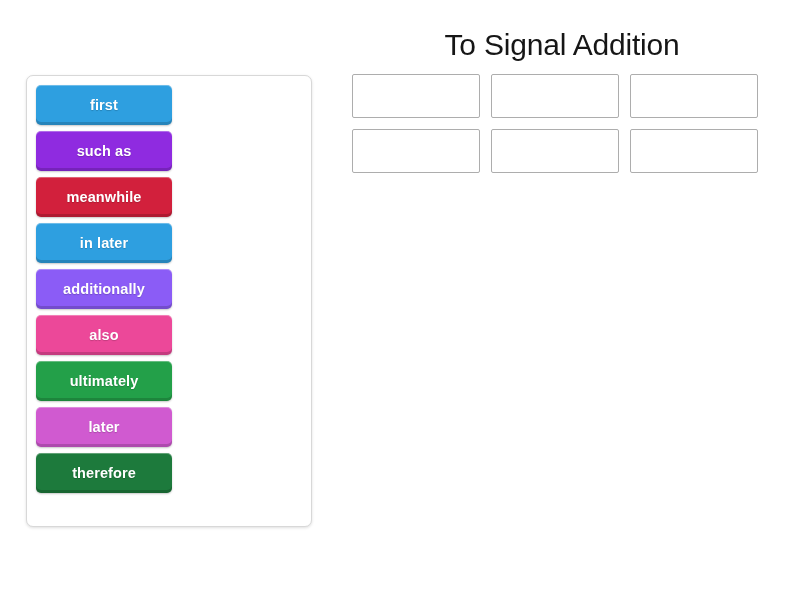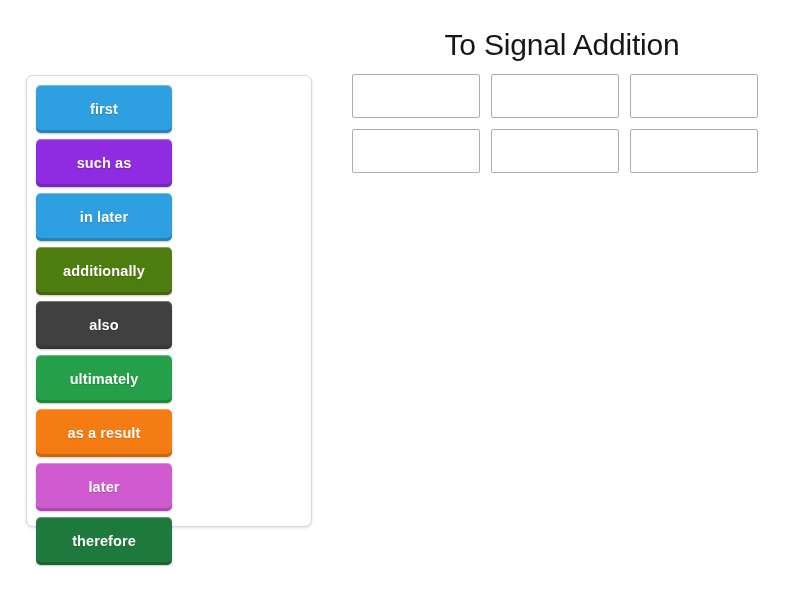--- a/index.html
+++ b/index.html
@@ -33,21 +33,21 @@
     border-radius: 7px;
     box-shadow: 0 1px 3px rgba(0,0,0,0.13);
     padding: 6px 6px;
     display: flex;
     flex-wrap: wrap;
     align-content: flex-start;
   }
 
   .tile {
     width: 136px;
-    height: 48px;
+    height: 40px;
     margin: 3px 3px;
     border-radius: 5px;
     display: flex;
     align-items: center;
     justify-content: center;
     text-align: center;
     color: #ffffff;
     font-size: 14.5px;
     font-weight: 600;
     line-height: 1.12;
@@ -98,25 +98,25 @@
   }
 </style>
 </head>
 <body>
 
 <div id="app">
 
   <div class="tile-tray" id="tile-tray">
       <div class="tile" style="background: rgb(46, 159, 224);">first</div>
       <div class="tile" style="background: rgb(143, 43, 224); text-align: right;">such as</div>
+      <div class="tile" style="background: rgb(210, 32, 60);">meanwhile</div>
       <div class="tile" style="background: rgb(46, 159, 224);">in later</div>
-      <div class="tile" style="background: #4d7c0f;">additionally</div>
-      <div class="tile" style="background: #404040; text-align: right;">also</div>
+      <div class="tile" style="background: #8b5cf6;">additionally</div>
+      <div class="tile" style="background: #ec4899; text-align: right;">also</div>
       <div class="tile" style="background: rgb(35, 160, 73); text-align: right;">ultimately</div>
-      <div class="tile" style="background: rgb(245, 124, 18);">as a result</div>
       <div class="tile" style="background: rgb(208, 90, 208); text-align: right;">later</div>
       <div class="tile" style="background: rgb(29, 122, 60);">therefore</div>
     </div>
 
   <div class="categories" id="categories">
       <div class="category">
         <div class="category-title">To Signal Addition</div>
         <div class="dropzone-grid">
           <div class="dropzone"></div>
           <div class="dropzone"></div>

